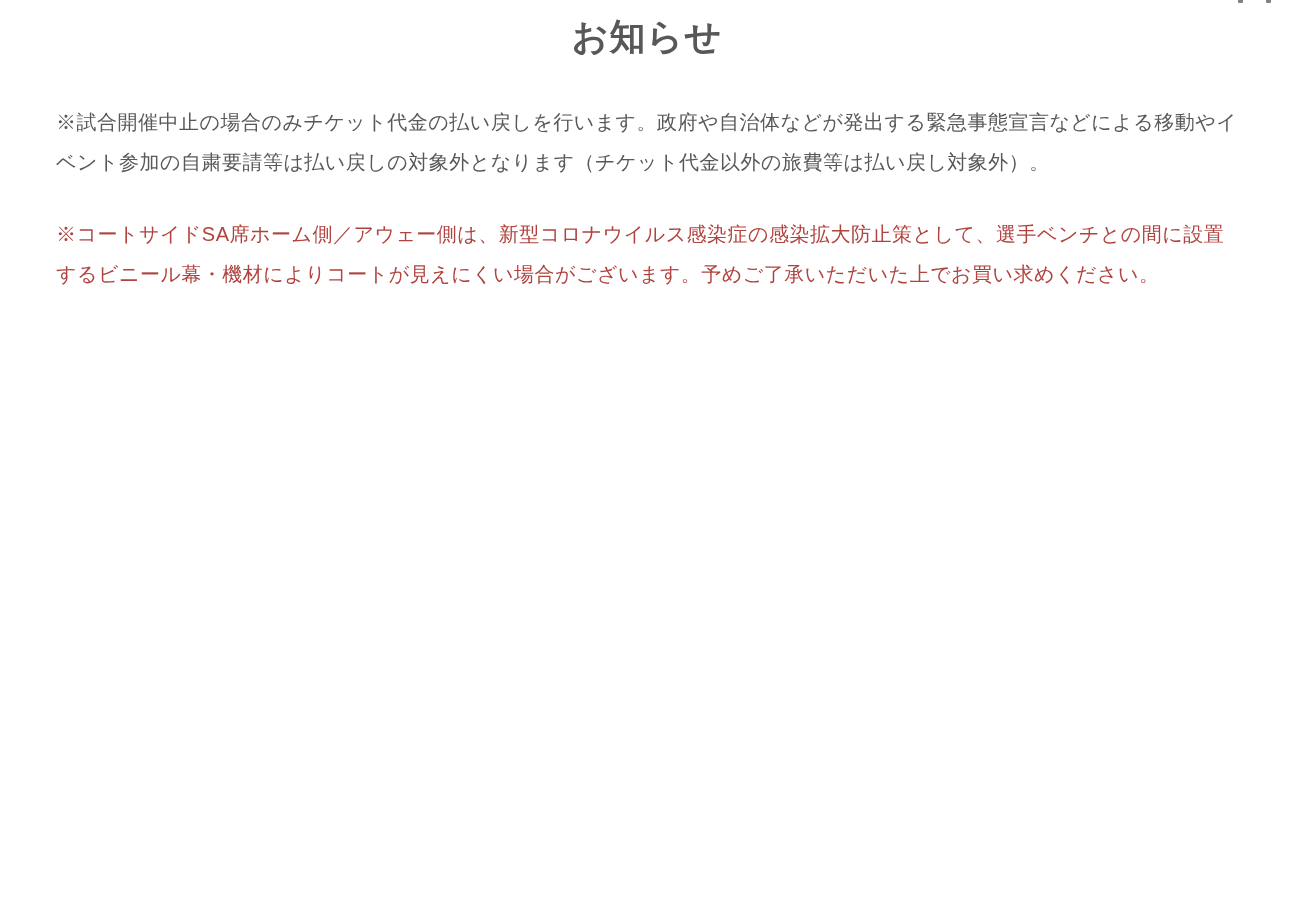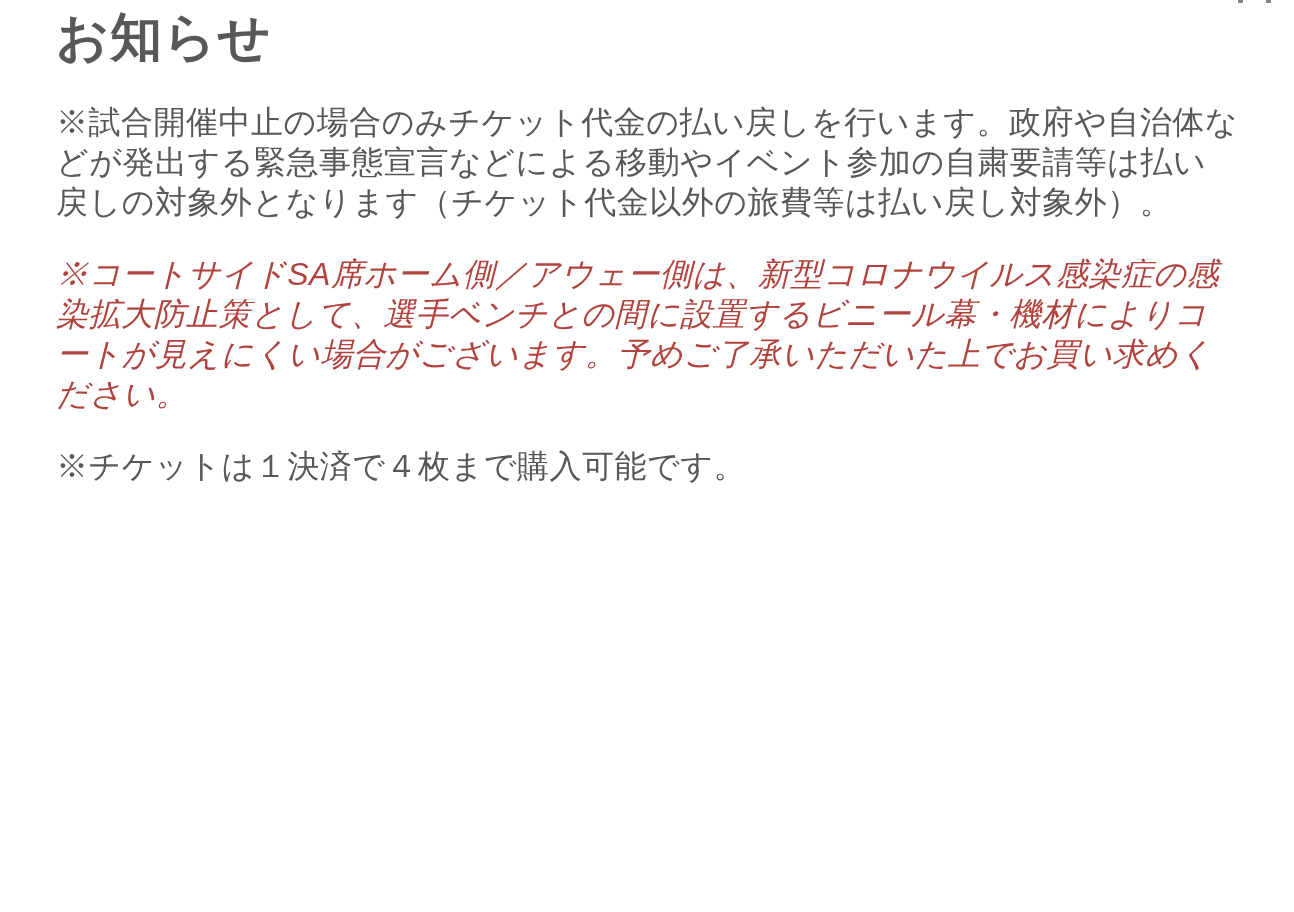--- a/index.html
+++ b/index.html
@@ -16,35 +16,36 @@
   }
   .page {
     box-sizing: border-box;
     width: 1294px;
     height: 912px;
     padding: 0 56px;
     background: var(--background, #ffffff);
   }
   .title {
     margin: 14px 0 42px 0;
-    font-size: 52px;
+    font-size: 36px;
     line-height: 46px;
     font-weight: bold;
+    text-align: center;
     letter-spacing: 1px;
     color: var(--text-dark, #595757);
   }
   .notice {
     margin: 0 0 32px 0;
-    font-size: 32px;
+    font-size: 20px;
     line-height: 40px;
     letter-spacing: 0.5px;
     overflow-wrap: break-word;
   }
   .notice.dark { color: var(--text-dark, #595757); }
-  .notice.red  { color: var(--text-red,  #b0433e); font-style: italic; }
+  .notice.red  { color: var(--text-red,  #b0433e); }
   .clipped-row {
     position: absolute;
     top: 0;
     left: 0;
     width: 100%;
     height: 4px;
     pointer-events: none;
   }
   .frag {
     position: absolute;
@@ -70,16 +71,15 @@
 
   <h1 class="title">お知らせ</h1>
 
   <p class="notice dark">※試合開催中止の場合のみチケット代金の払い戻しを行います。政府や自治体などが発出する緊急事態宣言などによる移動やイベント参加の自粛要請等は払い戻しの対象外となります（チケット代金以外の旅費等は払い戻し対象外）。</p>
 
 
 
   <p class="notice red">※コートサイドSA席ホーム側／アウェー側は、新型コロナウイルス感染症の感染拡大防止策として、選手ベンチとの間に設置するビニール幕・機材によりコートが見えにくい場合がございます。予めご了承いただいた上でお買い求めください。</p>
 
 
-  <p class="notice dark">※チケットは１決済で４枚まで購入可能です。</p>
 
 
 </div>
 
 </body></html>

